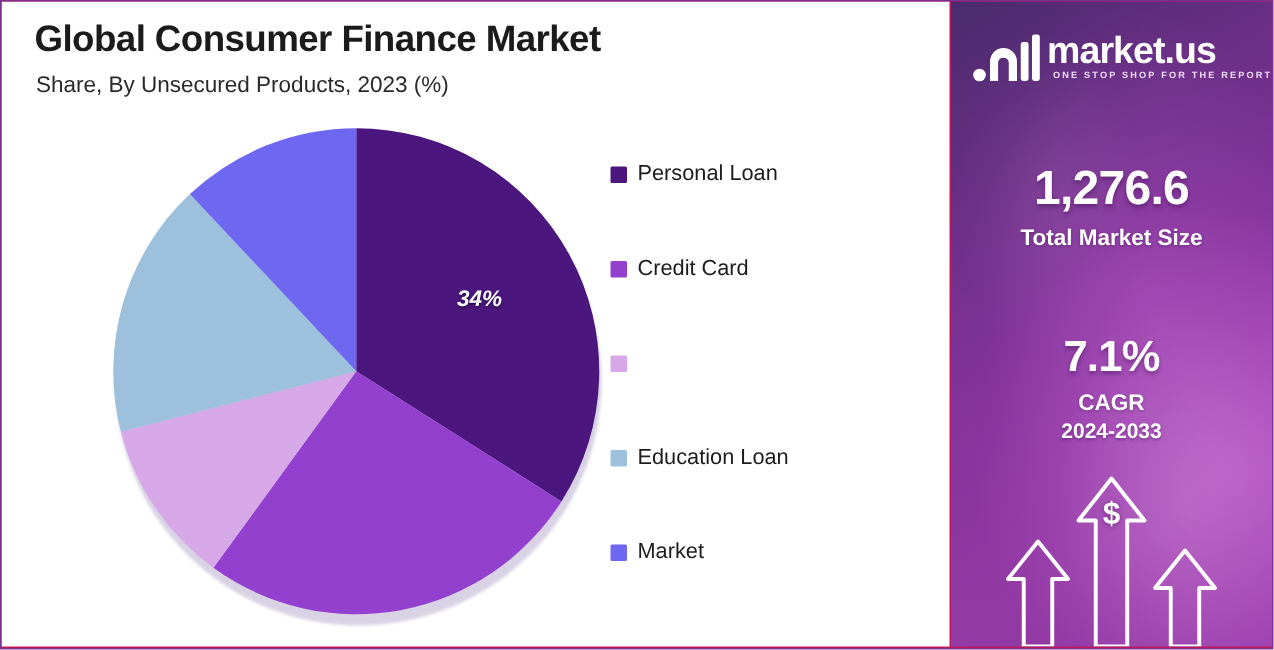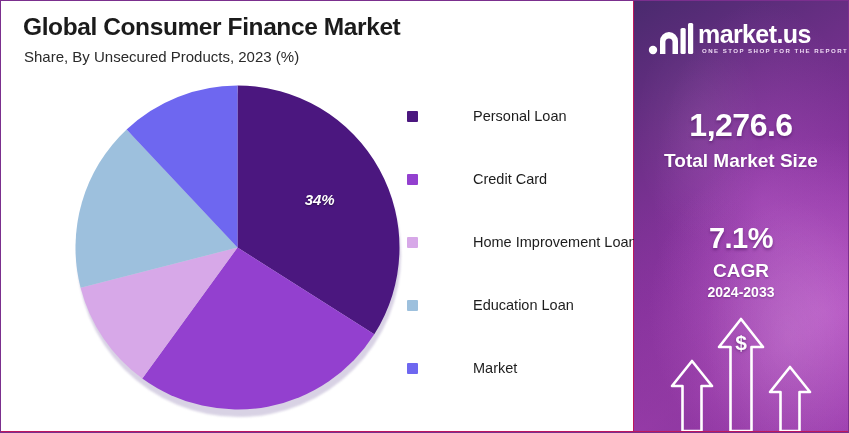--- a/index.html
+++ b/index.html
@@ -19,21 +19,21 @@
   
   #pie-wrap{position:absolute;left:74px;top:84px;width:330px;height:330px;}
   #pie-shadow{position:absolute;left:2px;top:8px;width:324px;height:324px;border-radius:50%;
               background:#b9aecf;opacity:.55;filter:blur(1px);}
   #pie{position:absolute;left:0;top:0;width:325px;height:325px;}
   .slice-label{position:absolute;font-size:15px;font-weight:bold;font-style:italic;
                color:#ffffff;text-shadow:0 1px 2px rgba(0,0,0,.45);}
 
   
   #legend{position:absolute;left:406px;top:107px;width:225px;}
-  .legend-item{display:flex;align-items:center;height:16px;margin-bottom:47px;gap:48px;}
+  .legend-item{display:flex;align-items:center;height:16px;margin-bottom:47px;}
   .legend-swatch{width:11px;height:11px;flex:0 0 11px;margin-right:7px;border-radius:1px;}
   .legend-label{font-size:14.5px;color:#1d1d1d;white-space:nowrap;line-height:16px;}
 
   
   #side-panel{position:absolute;left:633px;top:0;width:214px;height:430px;overflow:hidden;
     background:
       radial-gradient(circle at 88% 72%, rgba(205,120,215,.50) 0%, rgba(205,120,215,0) 48%),
       radial-gradient(circle at 18% 96%, rgba(120,50,140,.45) 0%, rgba(120,50,140,0) 50%),
       radial-gradient(ellipse at 60% 46%, rgba(190,90,205,.35) 0%, rgba(190,90,205,0) 60%),
       linear-gradient(150deg,#4a2a6e 0%,#6b2f86 26%,#8c34a2 55%,#a63fb6 78%,#9b39ae 100%);
@@ -49,21 +49,21 @@
   #logo-mark{position:absolute;left:0;top:2px;width:46px;height:36px;}
   #logo-text{position:absolute;left:50px;top:1px;font-size:25px;font-weight:bold;color:#fff;
              letter-spacing:-.6px;white-space:nowrap;}
   #logo-tagline{position:absolute;left:54px;top:28px;font-size:6.1px;font-weight:bold;
                 color:#f0dcf5;letter-spacing:1.45px;white-space:nowrap;}
 
   .stat-block{position:absolute;width:214px;text-align:center;}
   .stat-value{font-size:32px;font-weight:bold;color:#ffffff;letter-spacing:-.5px;
               text-shadow:0 2px 3px rgba(60,10,80,.45);line-height:1.05;}
   .stat-value.small{font-size:29px;}
-  .stat-caption{font-size:19px;font-weight:bold;color:#ffffff;line-height:1.28;
+  .stat-caption{font-size:15px;font-weight:bold;color:#ffffff;line-height:1.28;
                 text-shadow:0 1px 2px rgba(60,10,80,.40);}
   .stat-caption.sub{font-size:14px;}
 
   #arrows{position:absolute;left:0;bottom:0;width:214px;height:118px;}
   #dollar{position:absolute;width:214px;text-align:center;top:120px;font-size:21px;
           font-weight:bold;color:#ffffff;text-shadow:0 1px 3px rgba(60,10,80,.5);}
 </style>
 </head>
 <body>
 
@@ -92,21 +92,20 @@
         <div class="legend-item">
           <span class="legend-swatch" style="background: rgb(75, 23, 127);"></span>
           <span class="legend-label">Personal Loan</span>
         </div>
         <div class="legend-item">
           <span class="legend-swatch" style="background: rgb(147, 64, 207);"></span>
           <span class="legend-label">Credit Card</span>
         </div>
         <div class="legend-item">
           <span class="legend-swatch" style="background: rgb(215, 168, 232);"></span>
-          <span class="legend-label">Home Improvement Loan</span>
         </div>
         <div class="legend-item">
           <span class="legend-swatch" style="background: rgb(157, 192, 221);"></span>
           <span class="legend-label">Education Loan</span>
         </div>
         <div class="legend-item">
           <span class="legend-swatch" style="background: rgb(110, 103, 240);"></span>
           <span class="legend-label">Market</span>
         </div>
       </div>

